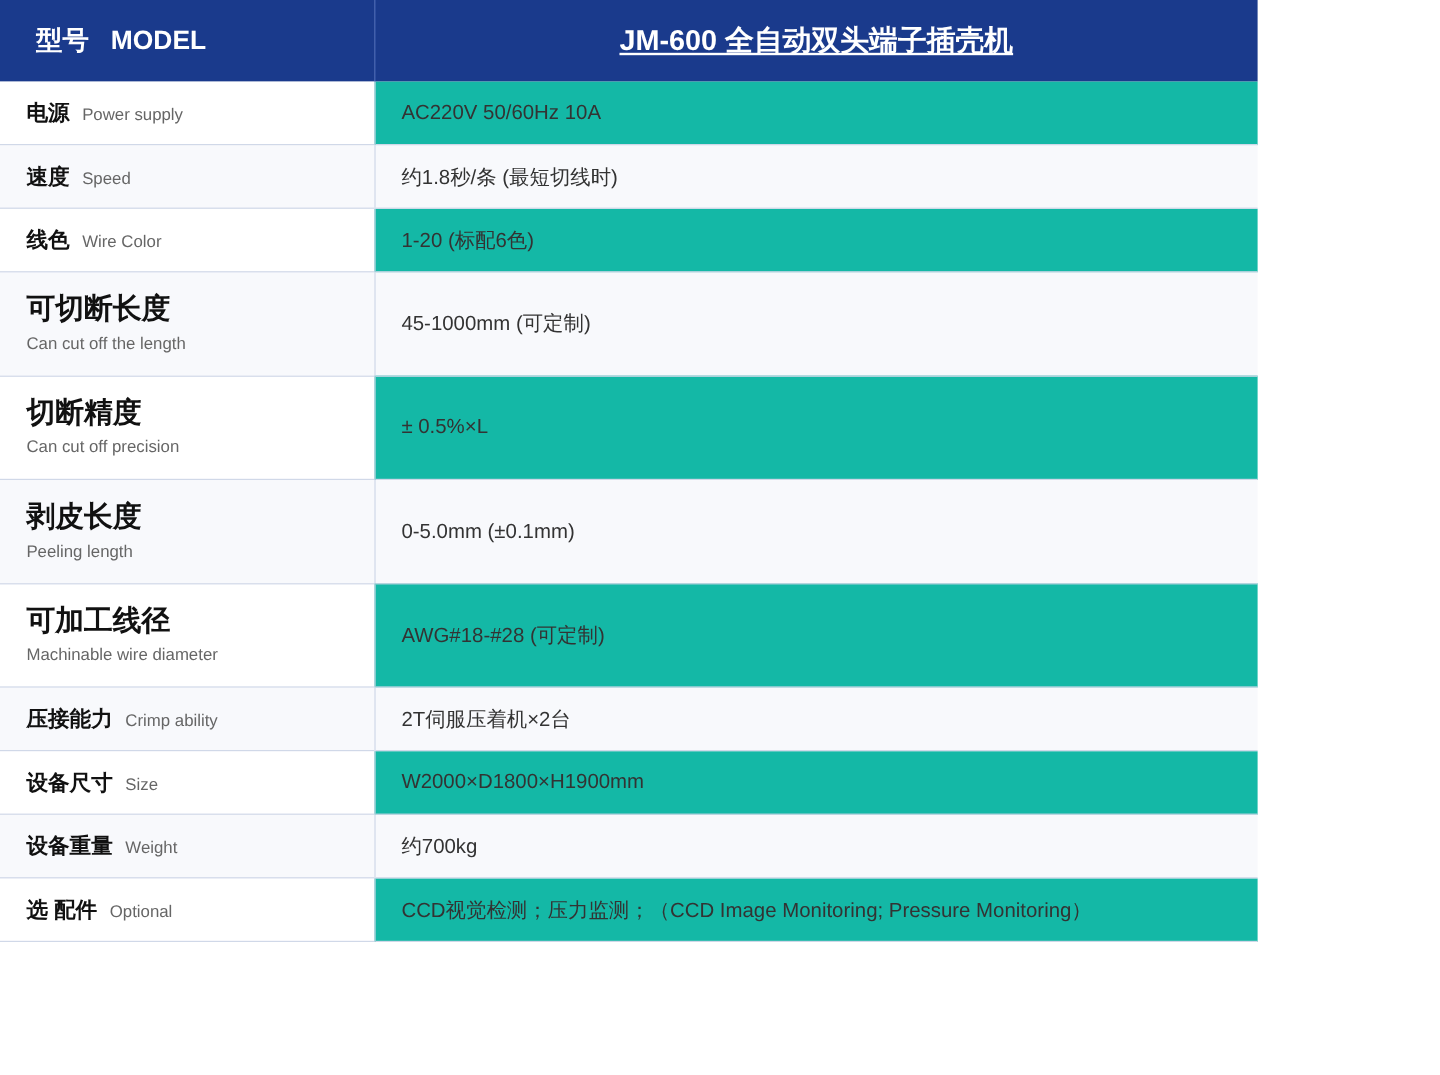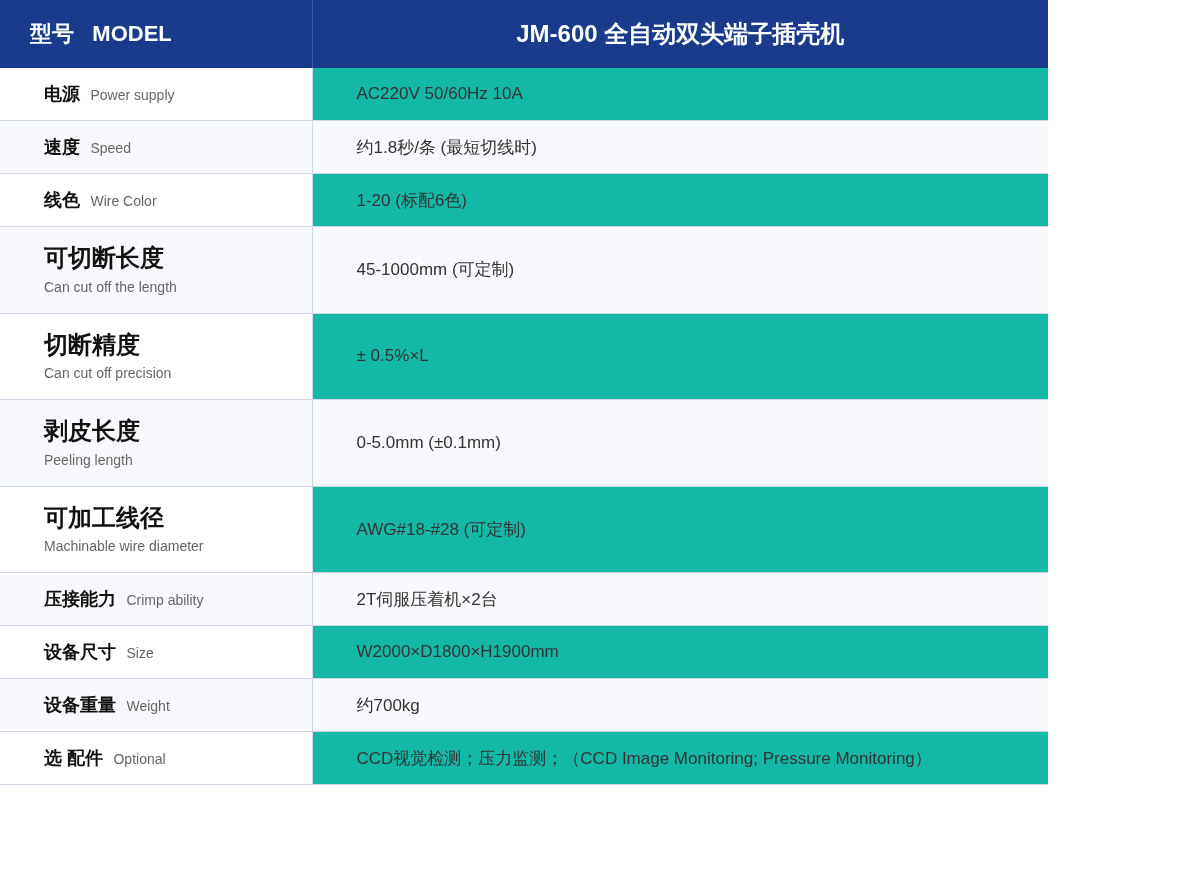--- a/index.html
+++ b/index.html
@@ -32,28 +32,29 @@
     .spec-table thead tr th.model-label {
       width: 312px;
       text-align: left;
       font-size: 22px;
       border-right: 1px solid #3a5aac;
     }
 
     .spec-table thead tr th.model-value {
       text-align: center;
       font-size: 24px;
+      text-decoration: underline;
     }
 
     .spec-table tbody tr {
       border-bottom: 1px solid #d0d8e8;
     }
 
     .spec-table tbody tr td {
-      padding: 14px 44px;
+      padding: 14px 22px;
       vertical-align: middle;
       color: #222222;
     }
 
     .spec-table tbody tr td.label-cell {
       width: 312px;
       border-right: 1px solid #d0d8e8;
       background-color: #ffffff;
     }
 

